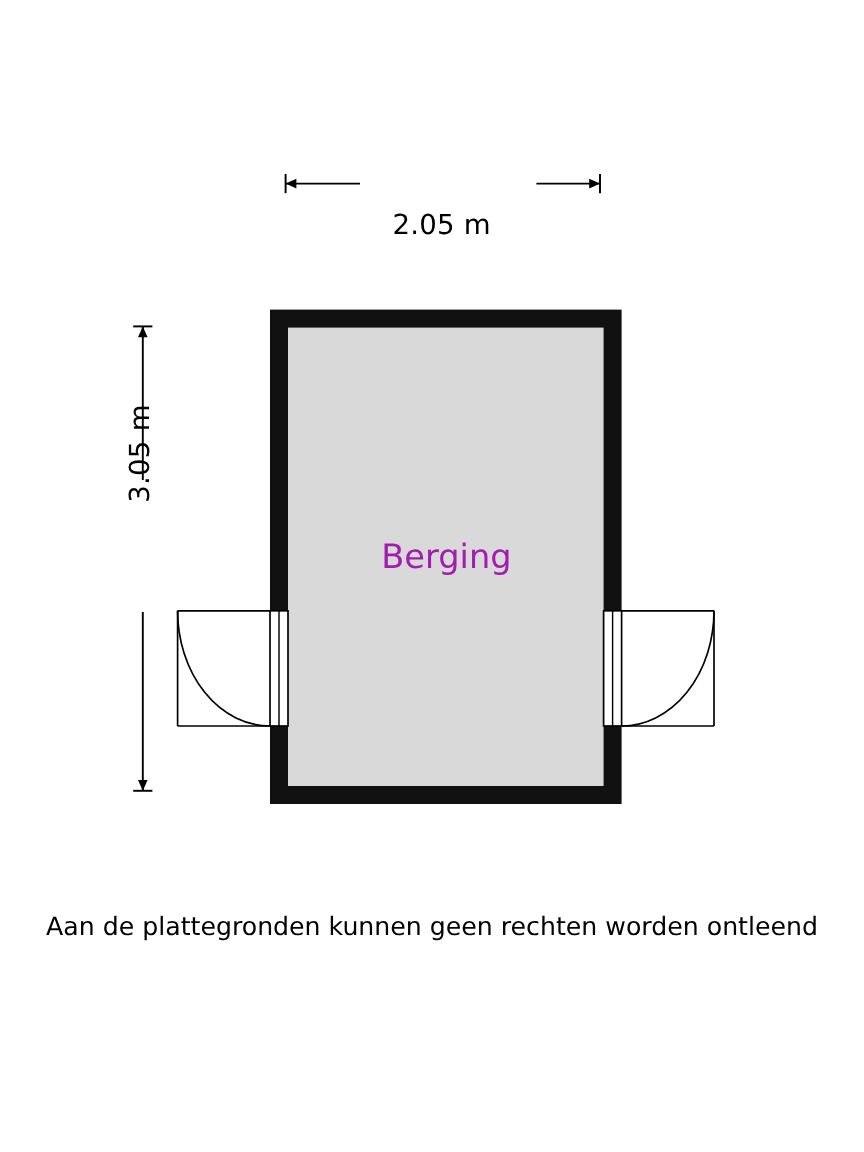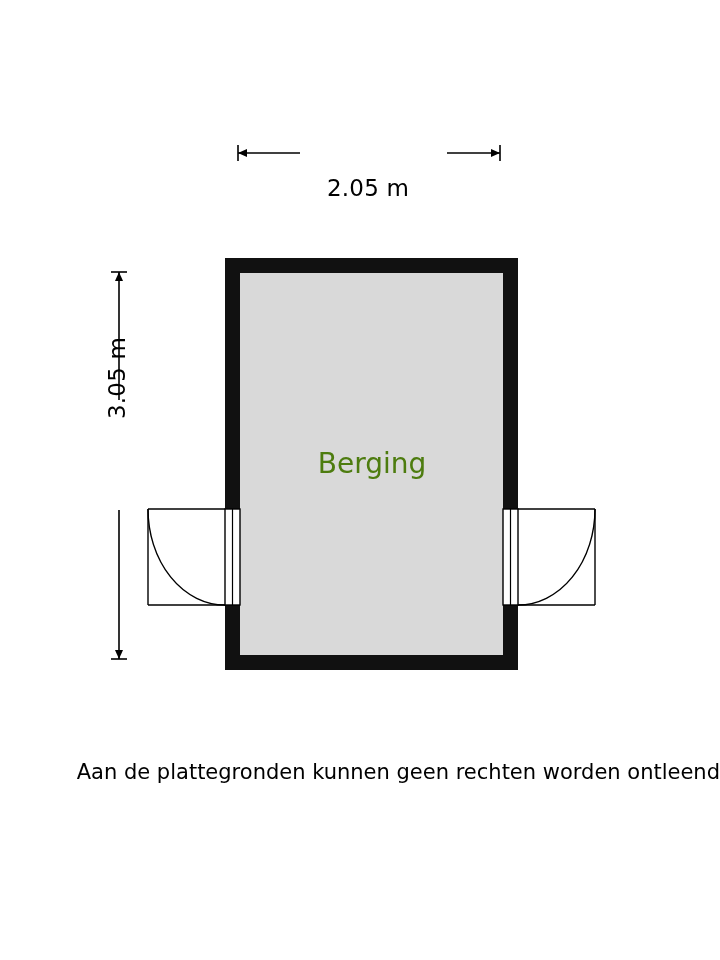--- a/index.html
+++ b/index.html
@@ -46,35 +46,35 @@
   }
 
   
   #room-label {
     position: absolute;
     left: 0;
     top: 447px;
     width: 720px;
     text-align: center;
     font-size: 28px;
-    color: #4d7c0f;
+    color: #a21caf;
   }
   
   #room-label span {
     position: relative;
     left: 12px;
   }
 
   
   #footer {
     position: absolute;
     left: 0;
     top: 757px;
     width: 720px;
-    text-align: right;
+    text-align: center;
     font-size: 21px;
     line-height: 31px;
     color: #000;
   }
   #footer .line2 { display: block; }
 </style>
 </head>
 <body>
 
 <svg id="floorplan" viewBox="0 0 720 960" xmlns="http://www.w3.org/2000/svg">

